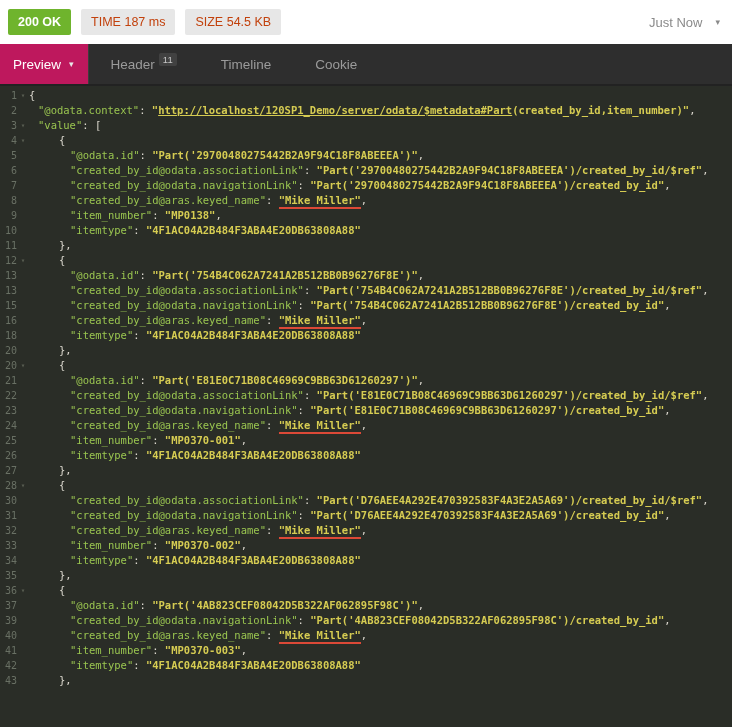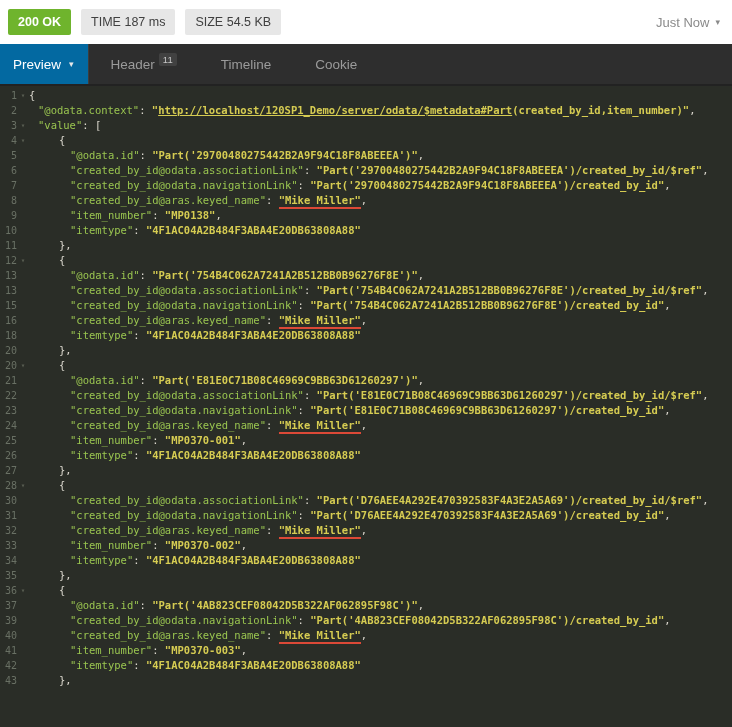--- a/index.html
+++ b/index.html
@@ -3,29 +3,29 @@
 <meta charset="utf-8">
 <style>
   * { margin:0; padding:0; box-sizing:border-box; }
   html,body { width:732px; height:727px; overflow:hidden; background:#fff;
               font-family:"Liberation Sans", sans-serif; }
 
   
   .topbar { height:44px; background:#ffffff; display:flex; align-items:center; padding:0 12px 0 8px; }
   .badge { display:inline-block; font-size:12.5px; padding:6px 10px; border-radius:2px; margin-right:10px; }
   .badge-status { background:var(--c-status_green,#6fb42d); color:#fff; font-weight:bold; }
-  .badge-gray { background:#e7e7e7; color:#404040; }
+  .badge-gray { background:#e7e7e7; color:#c2410c; }
   .spacer { flex:1; }
-  .history { color:#8a8a8a; font-size:13px; cursor:pointer; display:flex; align-items:center; gap:6px; }
+  .history { color:#8a8a8a; font-size:13px; cursor:pointer; display:flex; align-items:center; gap:13px; }
   .history .caret { font-size:9px; color:#8a8a8a; }
 
   
   .tabbar { height:42px; background:#2e2e2e; display:flex; align-items:stretch; border-bottom:2px solid #222; }
   .tab { display:flex; align-items:center; color:#9b9b9b; font-size:13.5px; padding:0 22px; cursor:pointer; }
-  .tab-active { background:#0369a1; color:#ffffff; padding:0 14px 0 13px; border-right:1px solid #3d3d3d;align-items:center; }
+  .tab-active { background:#be185d; color:#ffffff; padding:0 14px 0 13px; border-right:1px solid #3d3d3d;align-items:center; }
   .tab-active .caret { font-size:9px; color:#e8e8e8; margin-left:8px; }
   .tab-badge { display:inline-block; background:#414141; color:#c8c8c8; font-size:9.5px;
                padding:1px 4px; border-radius:2px; margin-left:4px; transform:translateY(-5px); }
 
   
   .editor { height:641px; background:var(--c-editor_bg,#2a2d27); overflow:hidden; padding-top:2px;
             font-family:"DejaVu Sans Mono", monospace; font-size:10.5px; }
   .line { display:flex; height:15px; line-height:15px; white-space:pre; }
   .ln   { flex:none; width:17px; text-align:right; color:#697064; font-size:10px; }
   .fold { flex:none; width:12px; text-align:center; font-size:7.5px; color:#585d51; cursor:pointer; }

